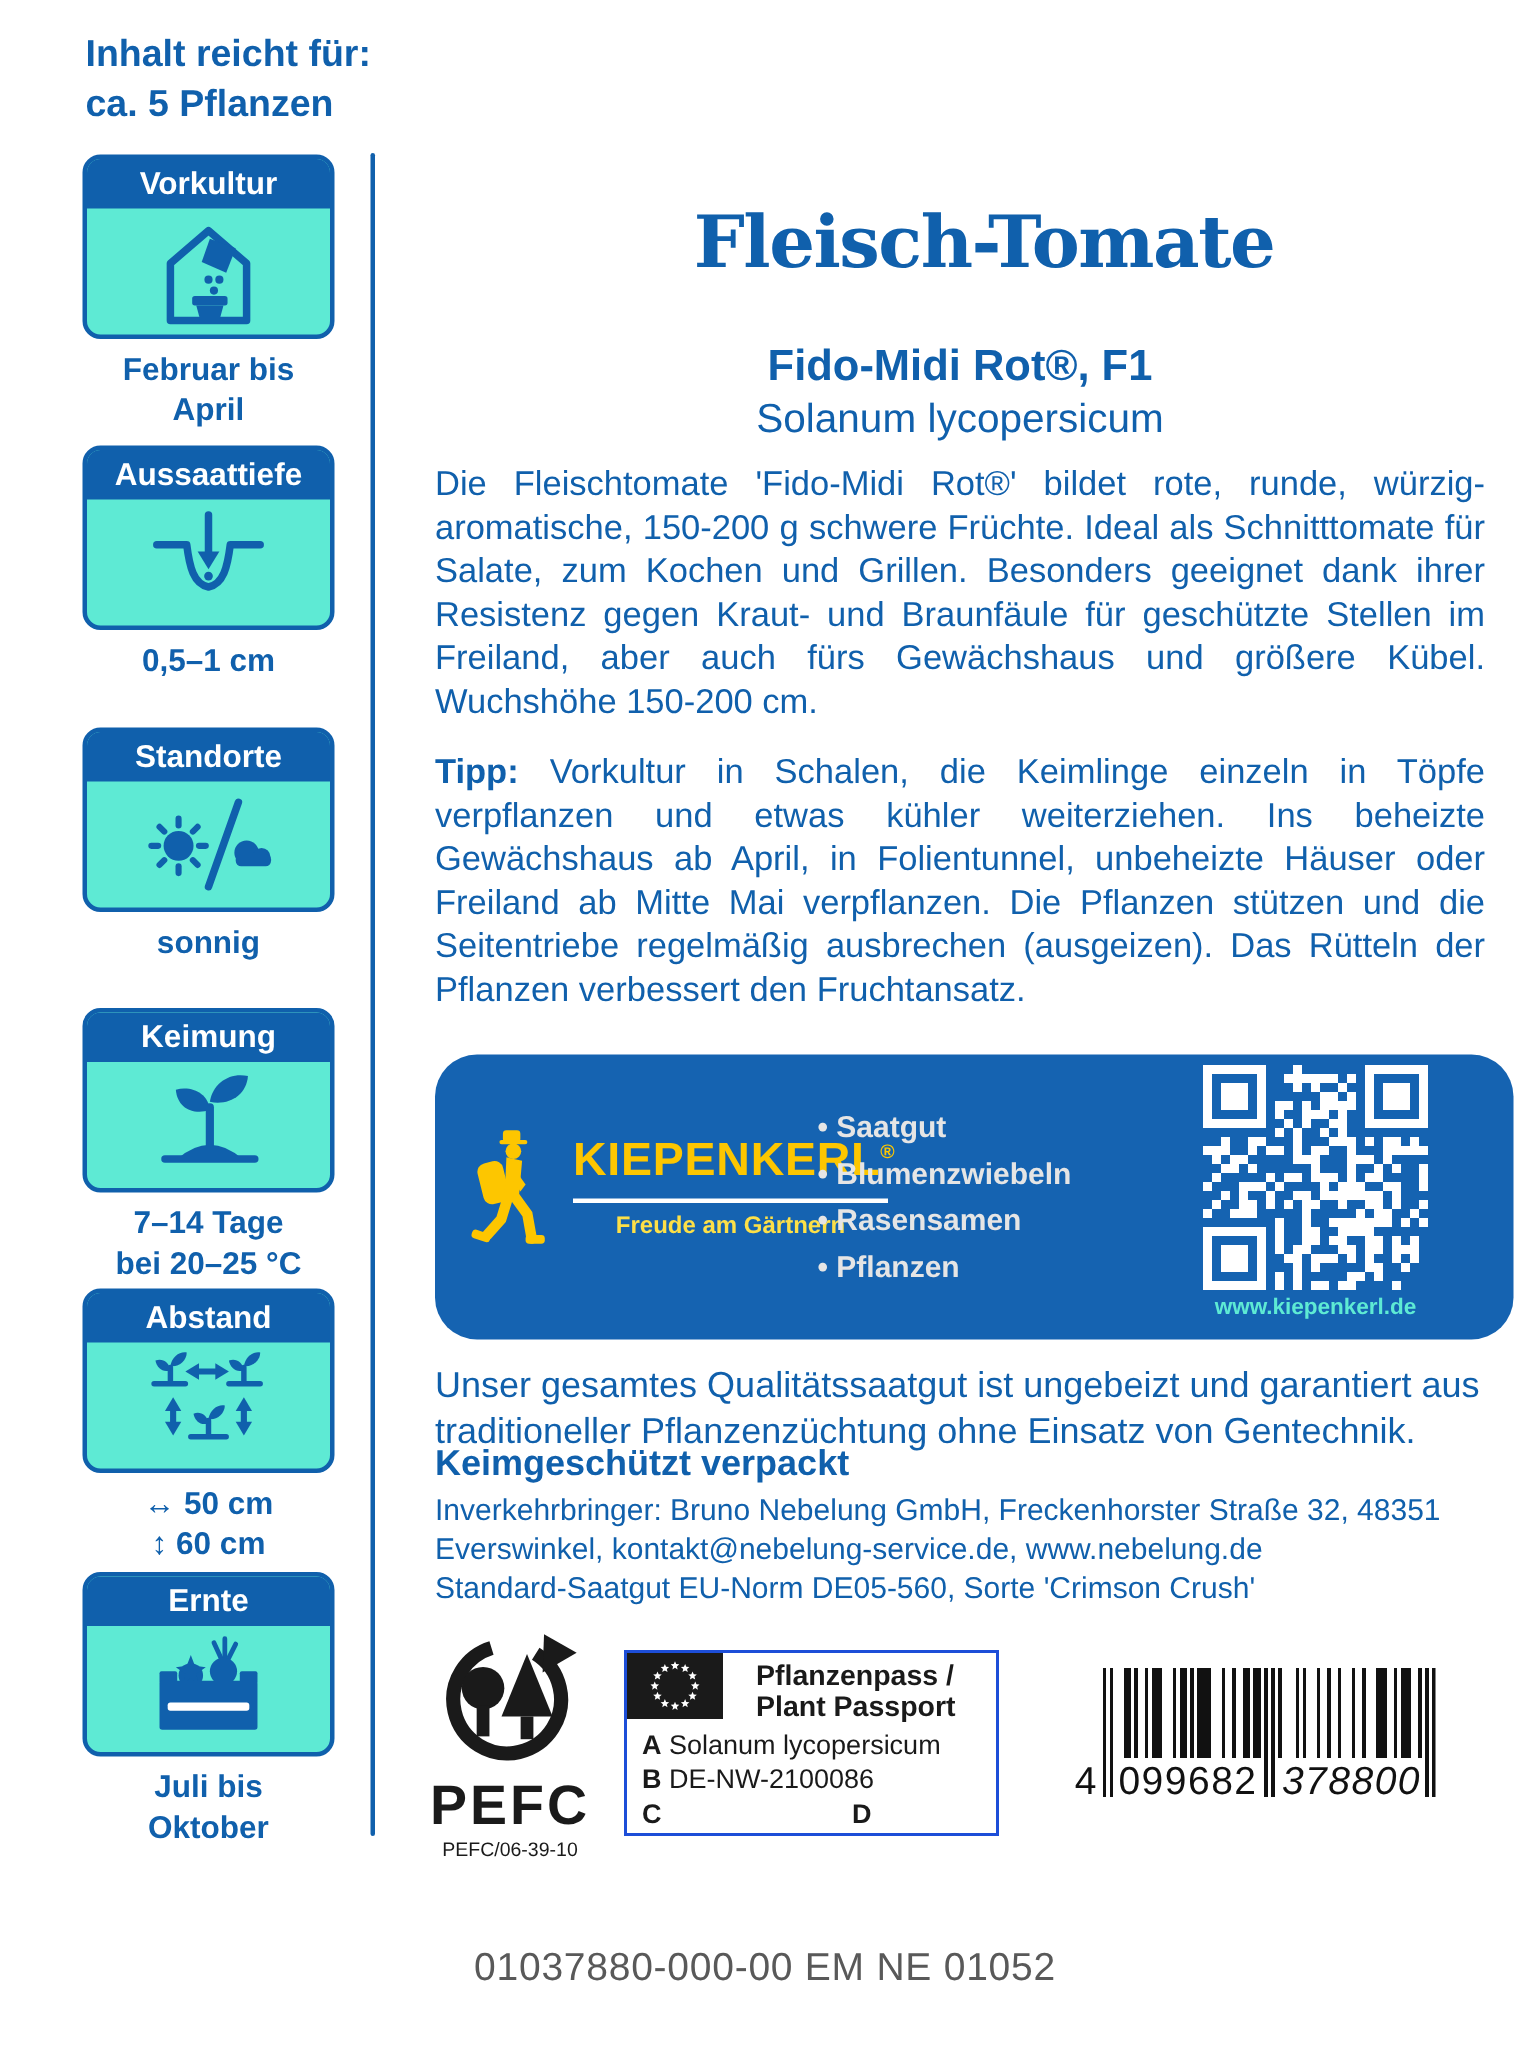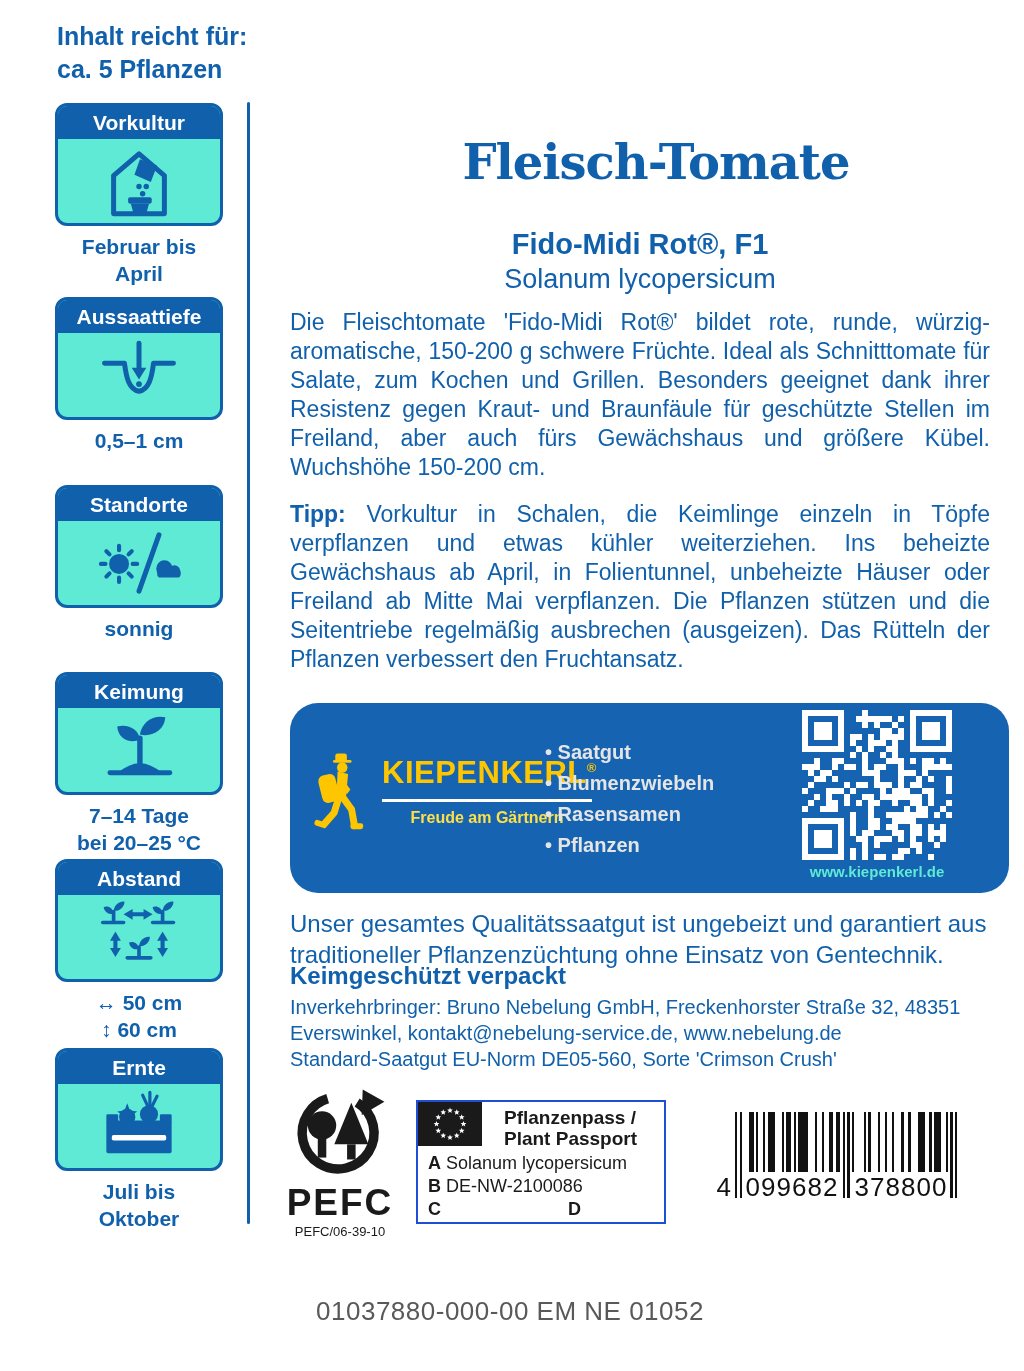--- a/index.html
+++ b/index.html
@@ -60,21 +60,21 @@
   .pp-rows{position:absolute;left:10px;top:50px;right:8px;font-size:18px;line-height:23px;}
   .pp-row b{font-weight:700;}
   .pp-cd{position:relative;}
   .pp-d{position:absolute;left:140px;top:0;}
   .barcode{position:absolute;left:735px;top:1112px;width:222px;height:112px;color:#111;}
   .bars{width:222px;height:88px;display:block;}
   .bdigits{position:absolute;top:60px;left:0;width:222px;height:30px;font-size:26px;}
   .bdigits span{position:absolute;top:0;}
   .bd-first{left:-22px;width:18px;text-align:right;}
   .bd-g1{left:7px;width:100px;text-align:center;letter-spacing:1px;}
-  .bd-g2{left:116px;width:100px;text-align:center;letter-spacing:1px;}
+  .bd-g2{left:116px;width:100px;text-align:center;letter-spacing:1px;font-style:italic;}
   .print-code{position:absolute;left:310px;top:1296px;width:400px;text-align:center;
               color:#595959;font-size:26px;letter-spacing:0.5px;}
   .ic{stroke:#1060ac;stroke-width:5.5;fill:none;stroke-linecap:round;stroke-linejoin:round;}
   .icf{fill:#1060ac;stroke:none;}
 </style>
 </head>
 <body>
 
 <div class="page">
 

